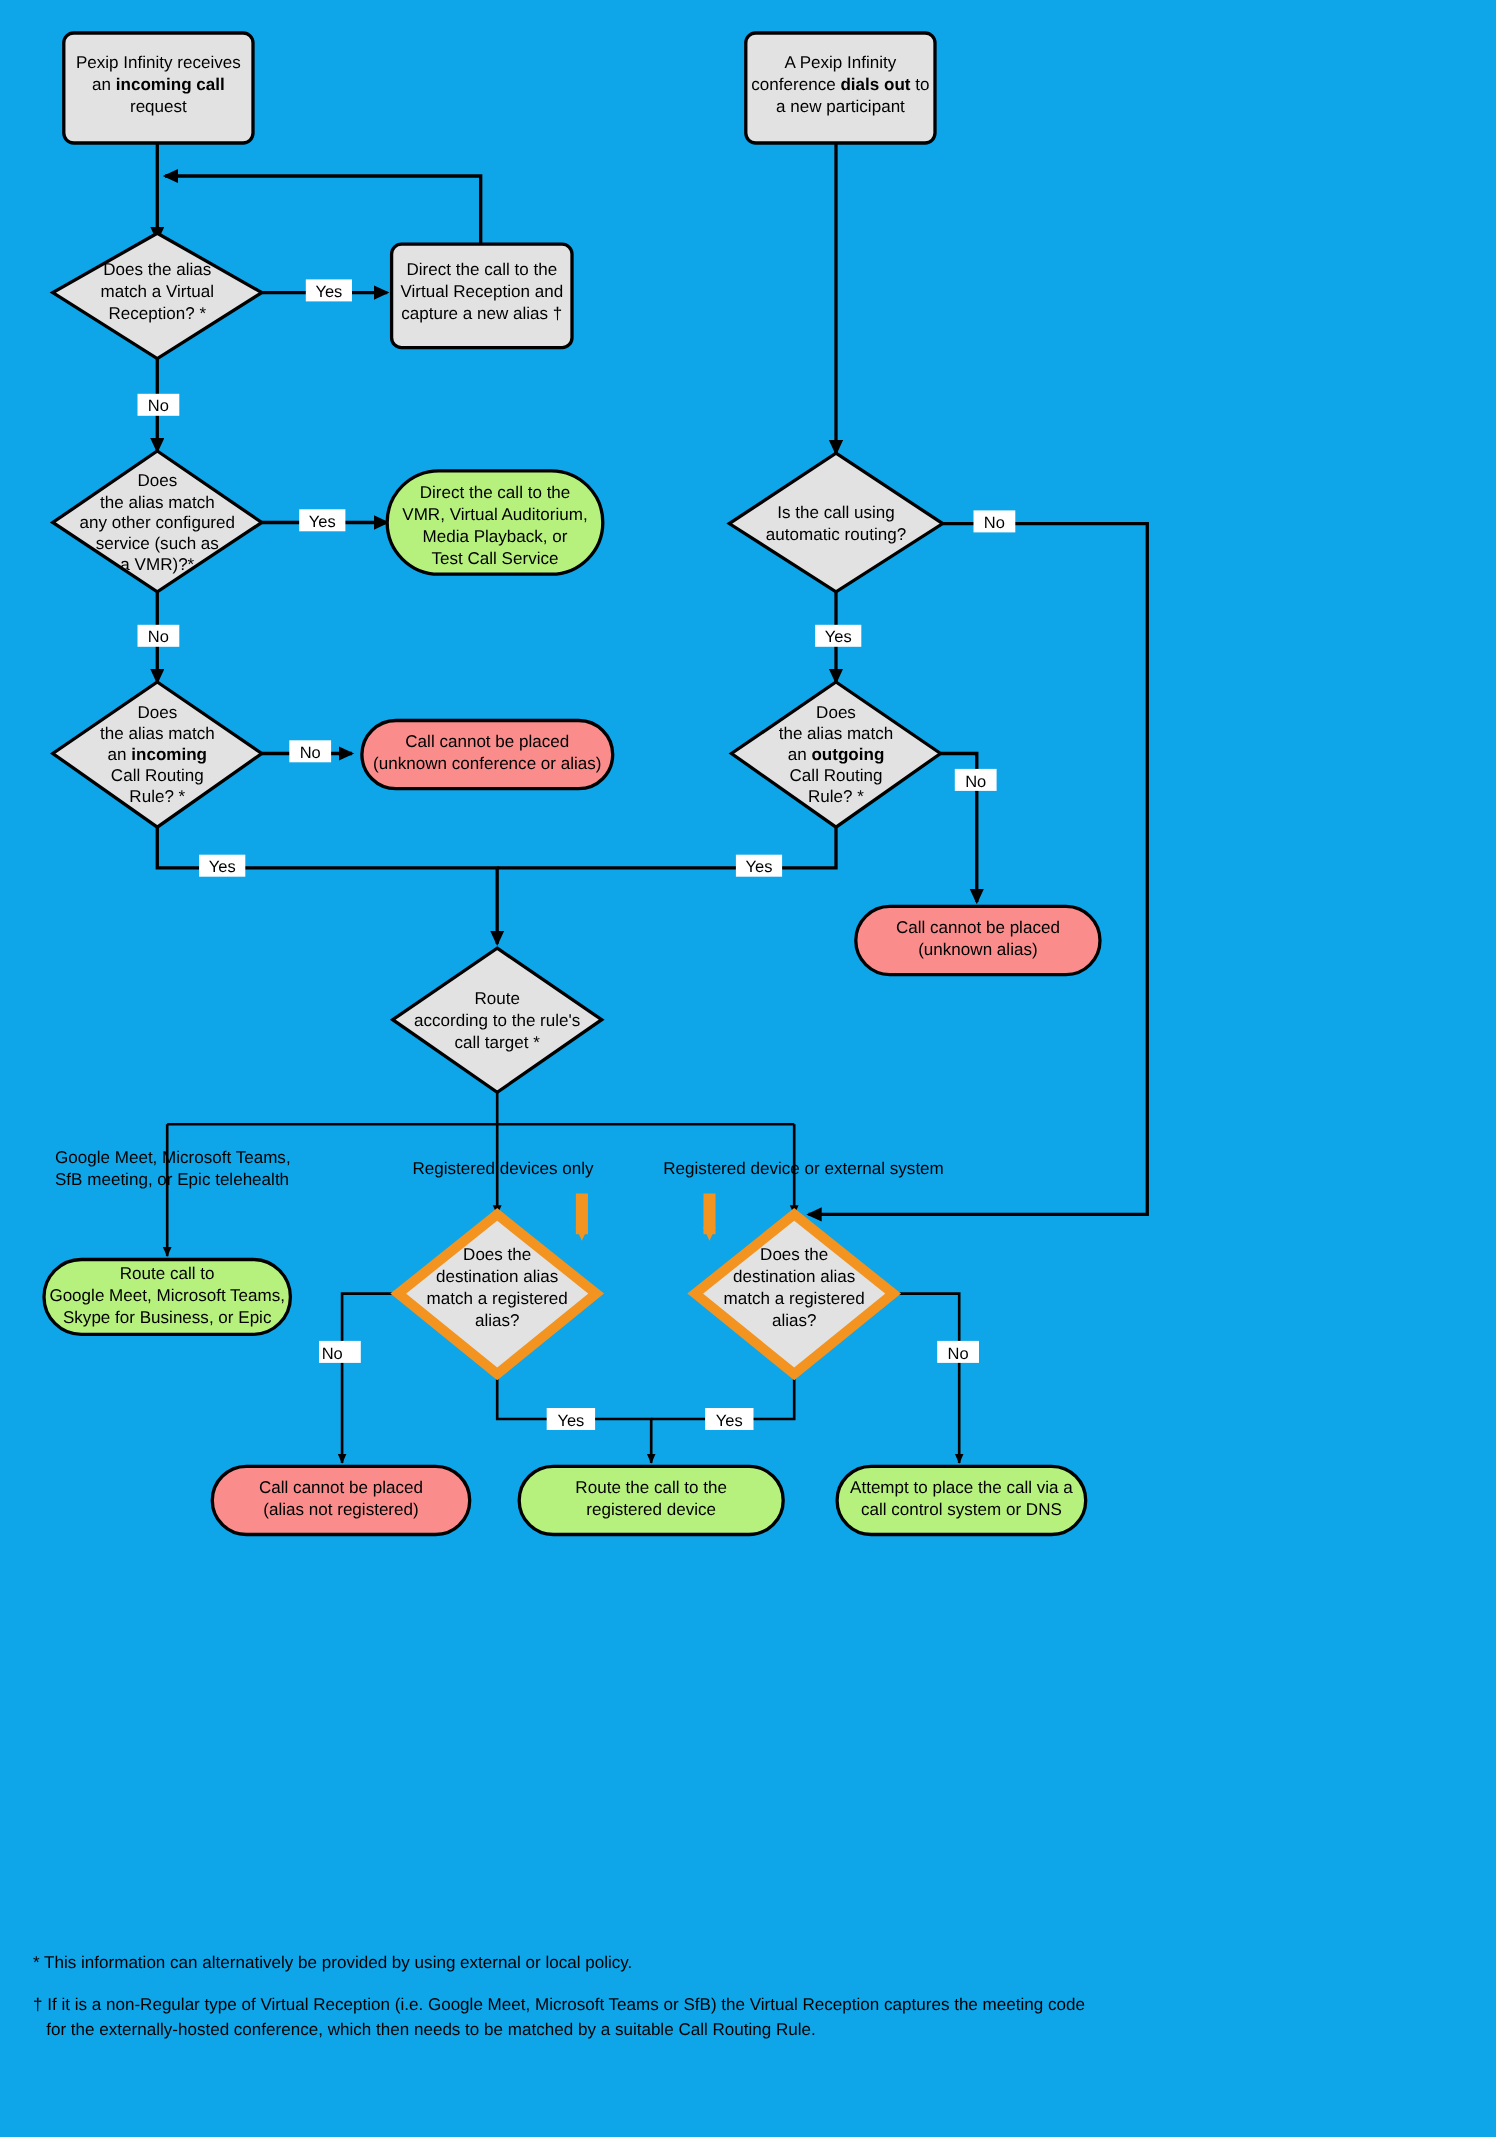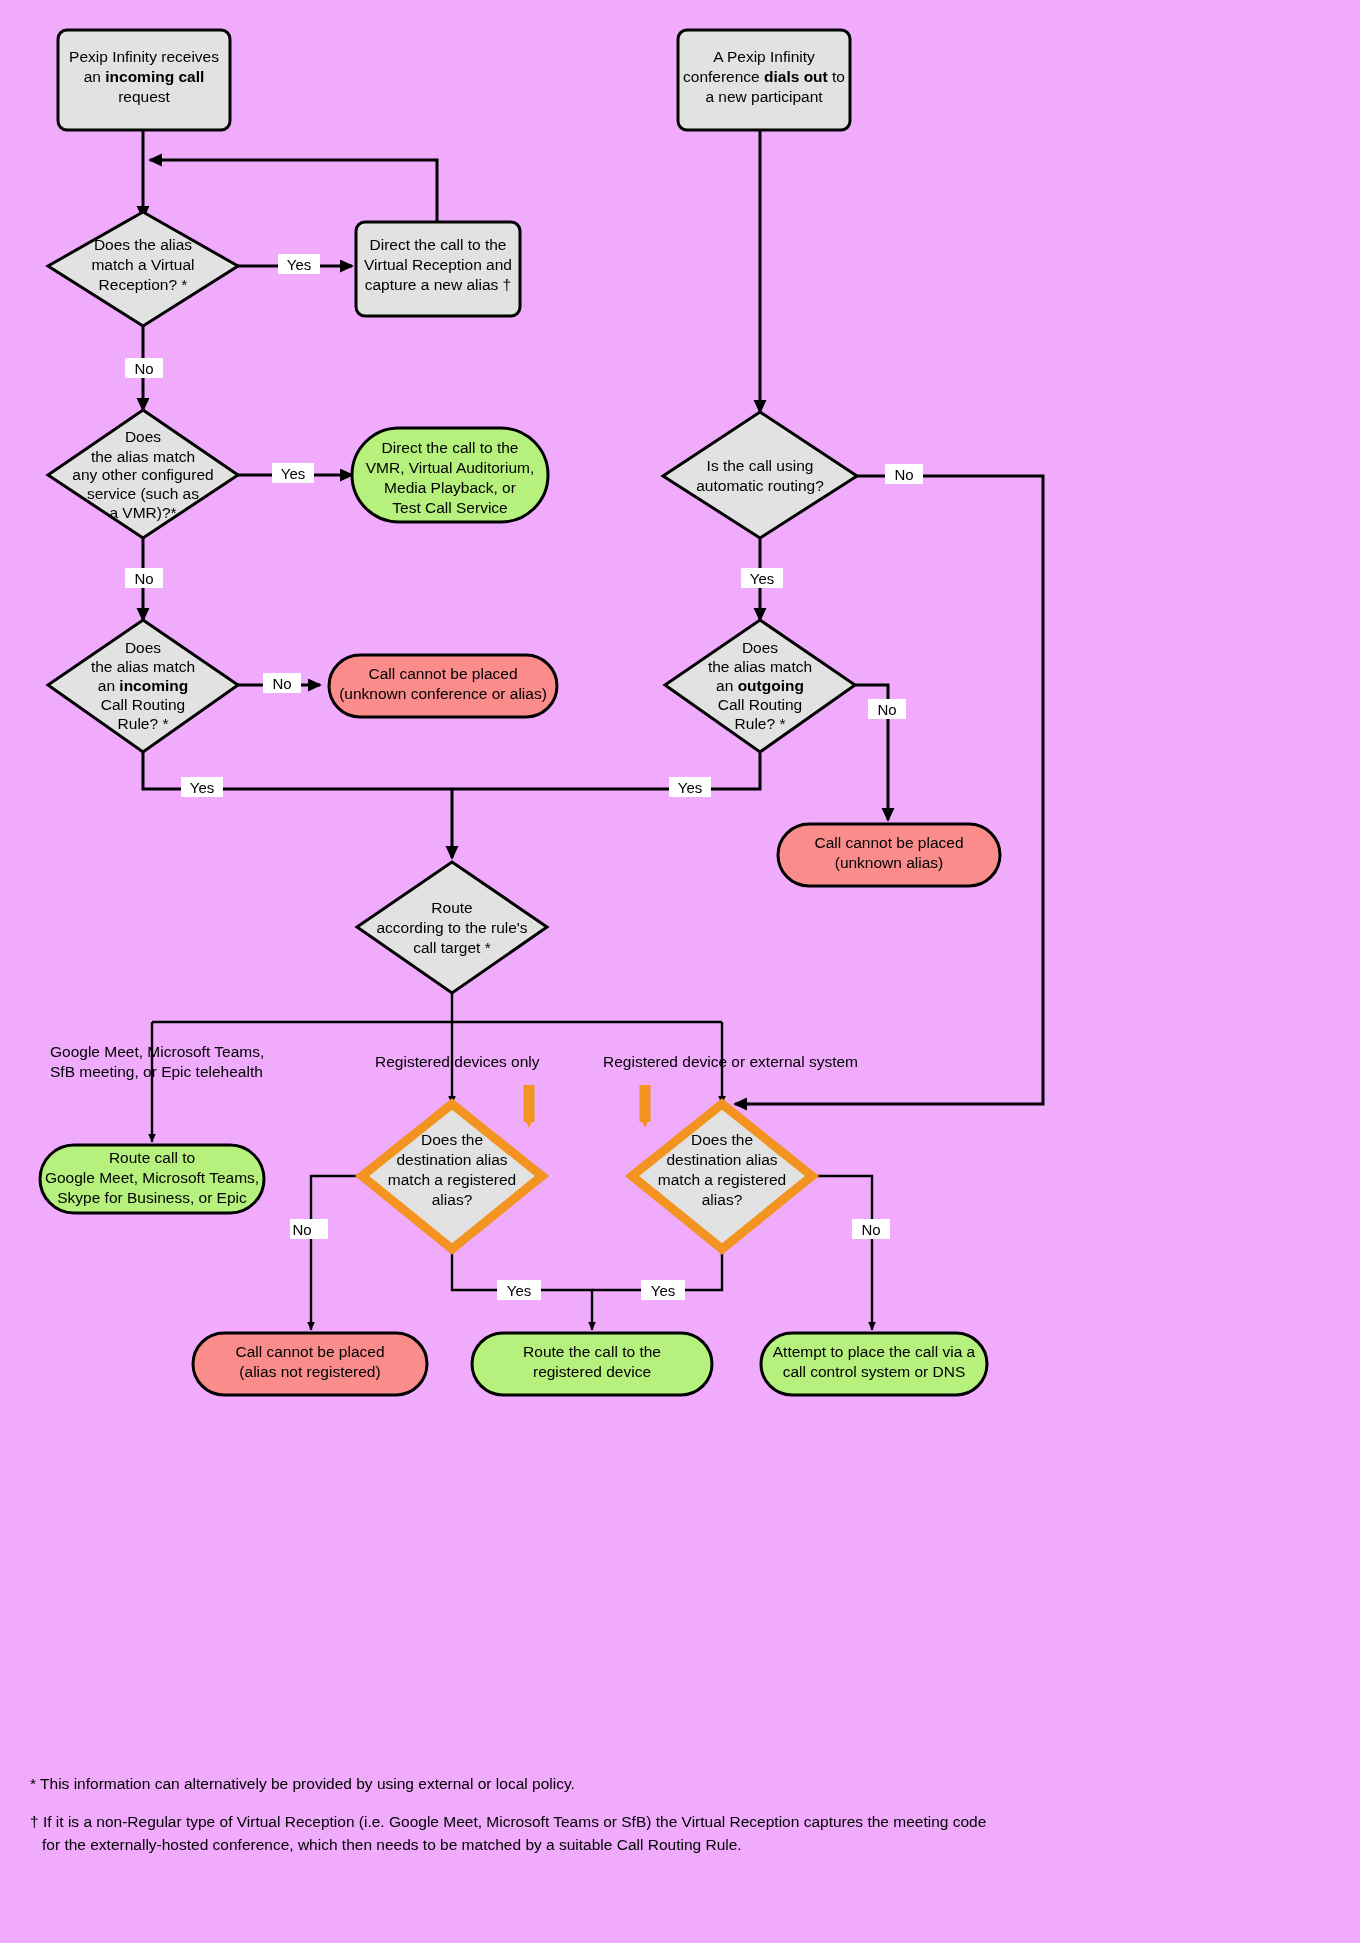--- a/index.html
+++ b/index.html
@@ -1,17 +1,17 @@
 <!DOCTYPE html>
 <html><head>
 <meta charset="utf-8">
 <style>
   html,body{margin:0;padding:0;background:#ffffff;}
   body{width:1360px;height:1943px;font-family:"Liberation Sans",sans-serif;color:#000;}
-  #stage{position:relative;width:1360px;height:1943px;overflow:hidden;background:#f0abfc;}
+  #stage{position:relative;width:1360px;height:1943px;overflow:hidden;background:#0ea5e9;}
   svg{display:block;}
   .nodetext{font-family:"Liberation Sans",sans-serif;font-size:15.5px;fill:#000;}
   .nodetext tspan.b{font-weight:bold;}
   .edgelabel{font-family:"Liberation Sans",sans-serif;font-size:15px;fill:#000;}
   .branchlabel{font-family:"Liberation Sans",sans-serif;font-size:15.5px;fill:#000;}
   .footnote{font-family:"Liberation Sans",sans-serif;font-size:15.5px;fill:#000;}
   .shape-grey{fill:#e2e2e2;stroke:#000;stroke-width:3;}
   .shape-green{fill:#b6f07d;stroke:#000;stroke-width:3;}
   .shape-red{fill:#fa8c8c;stroke:#000;stroke-width:3;}
   .dia-grey{fill:#e2e2e2;stroke:#000;stroke-width:3;}

